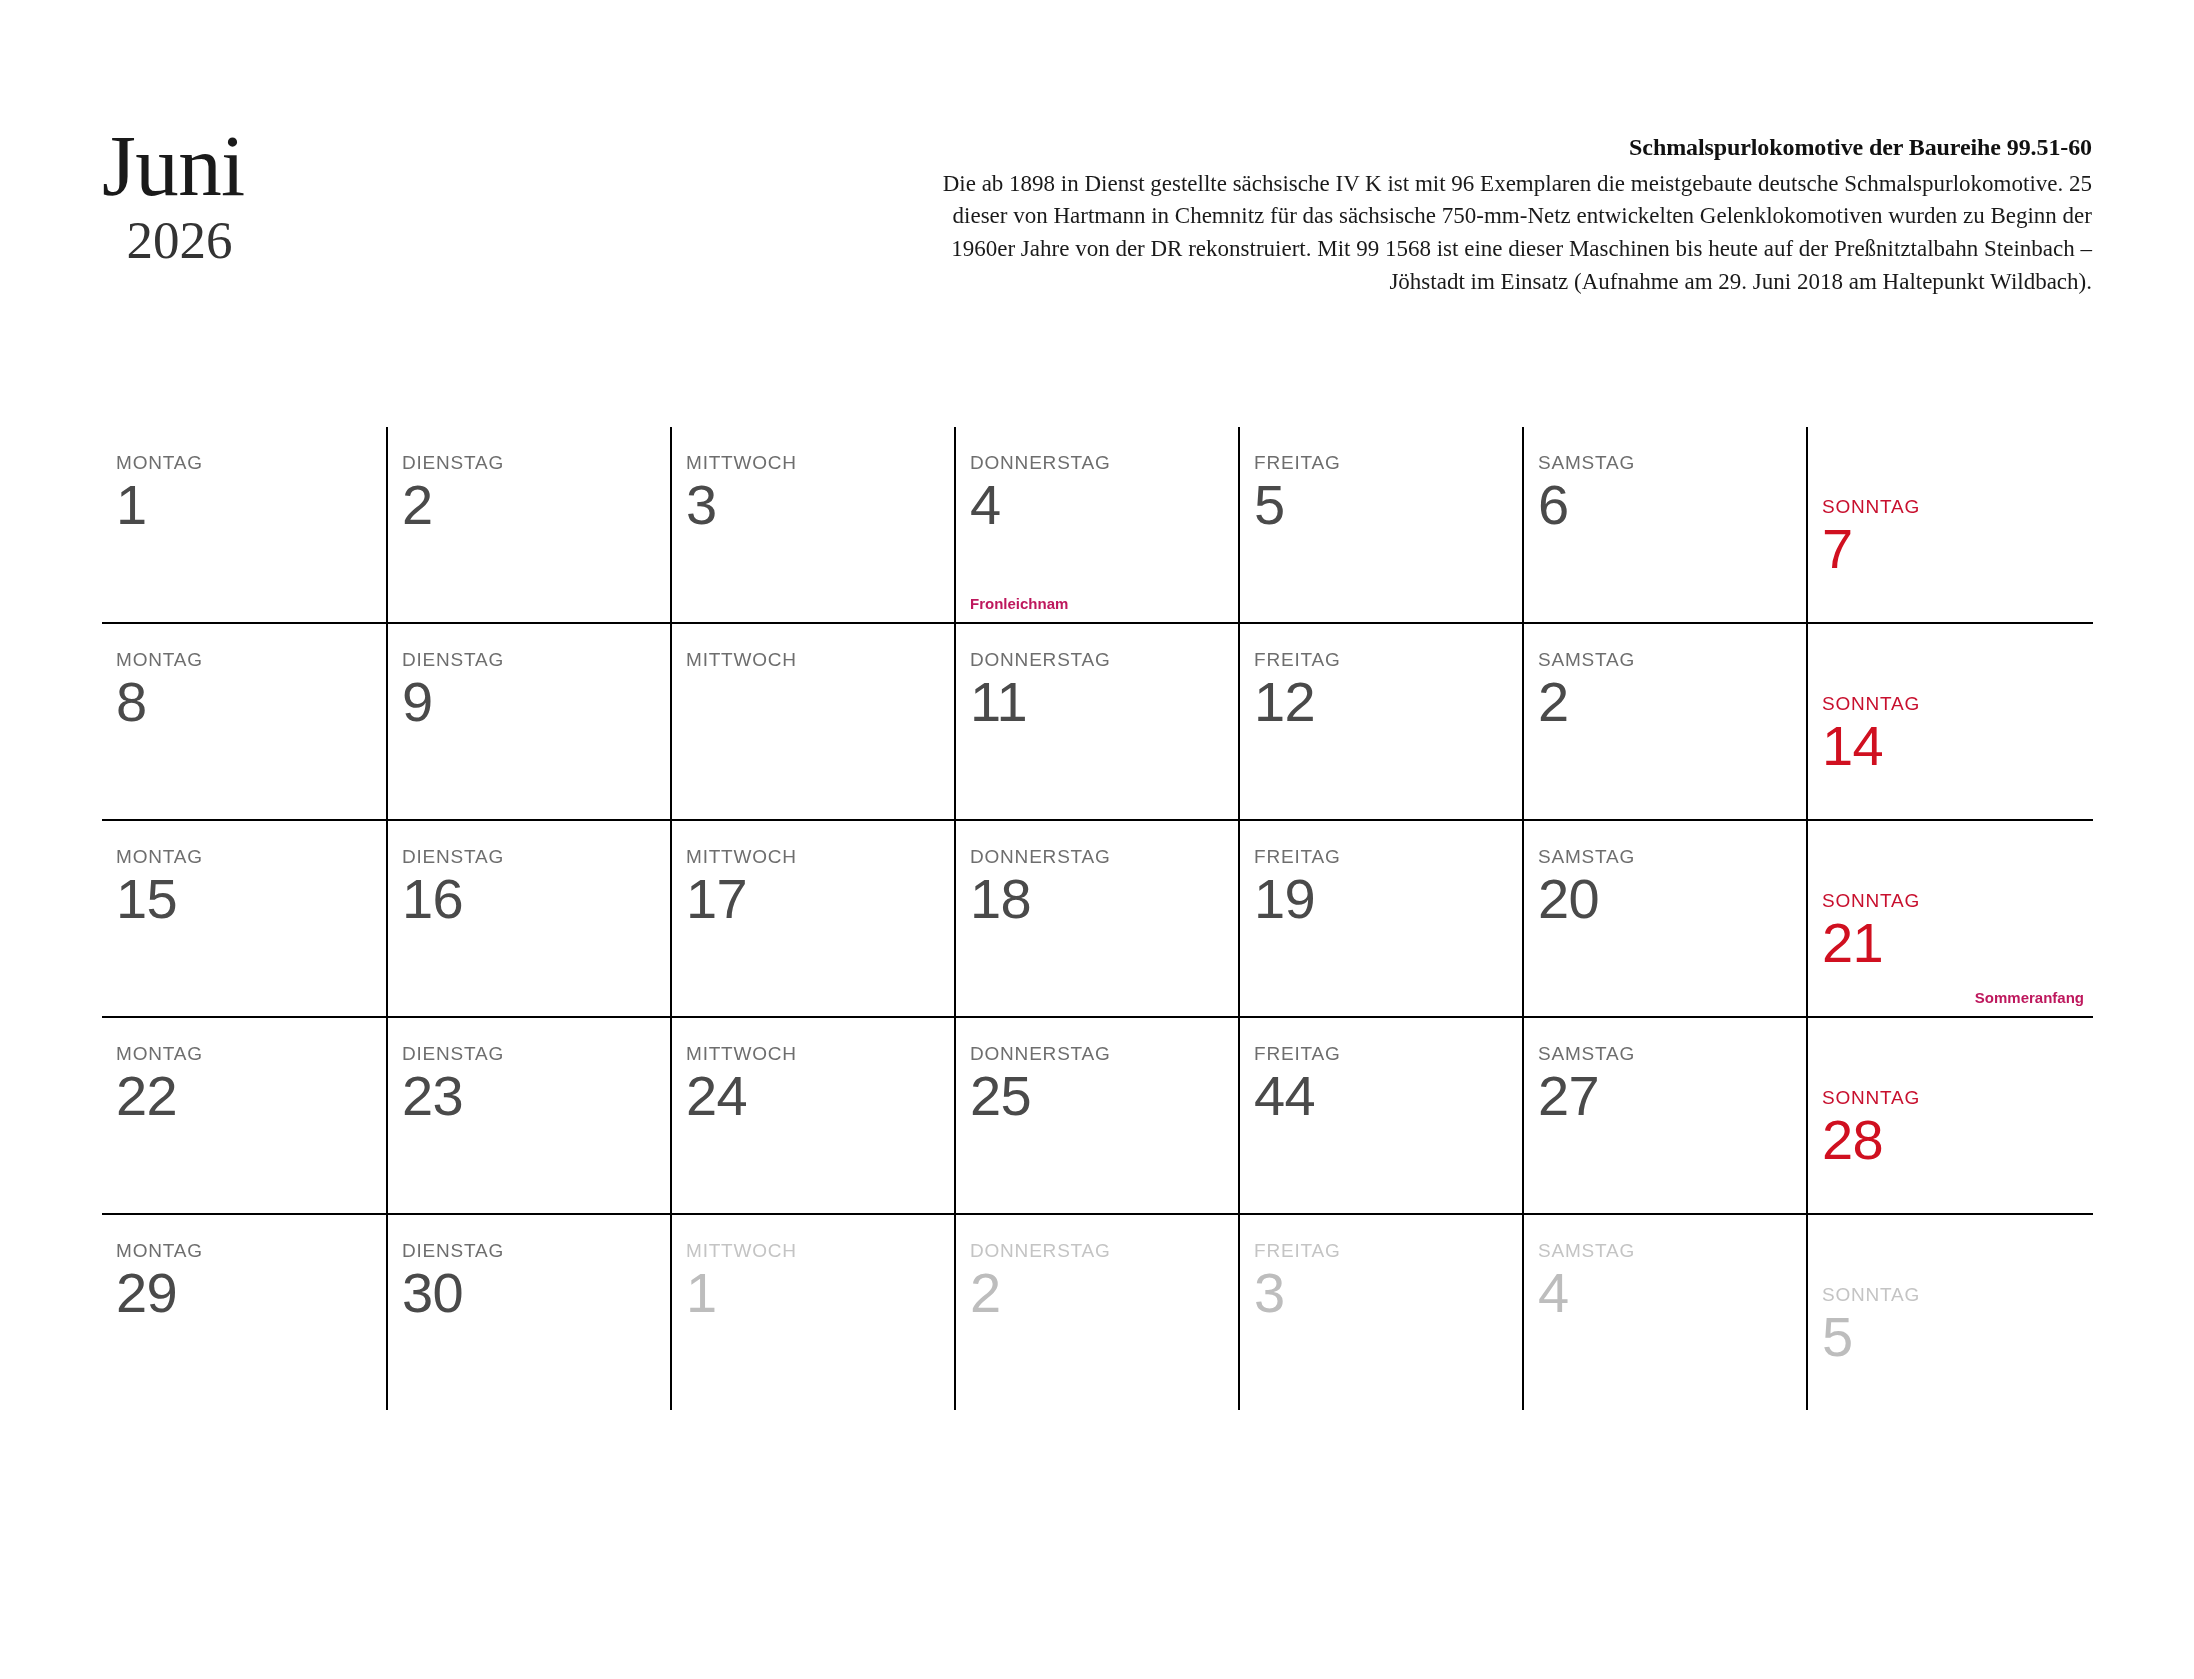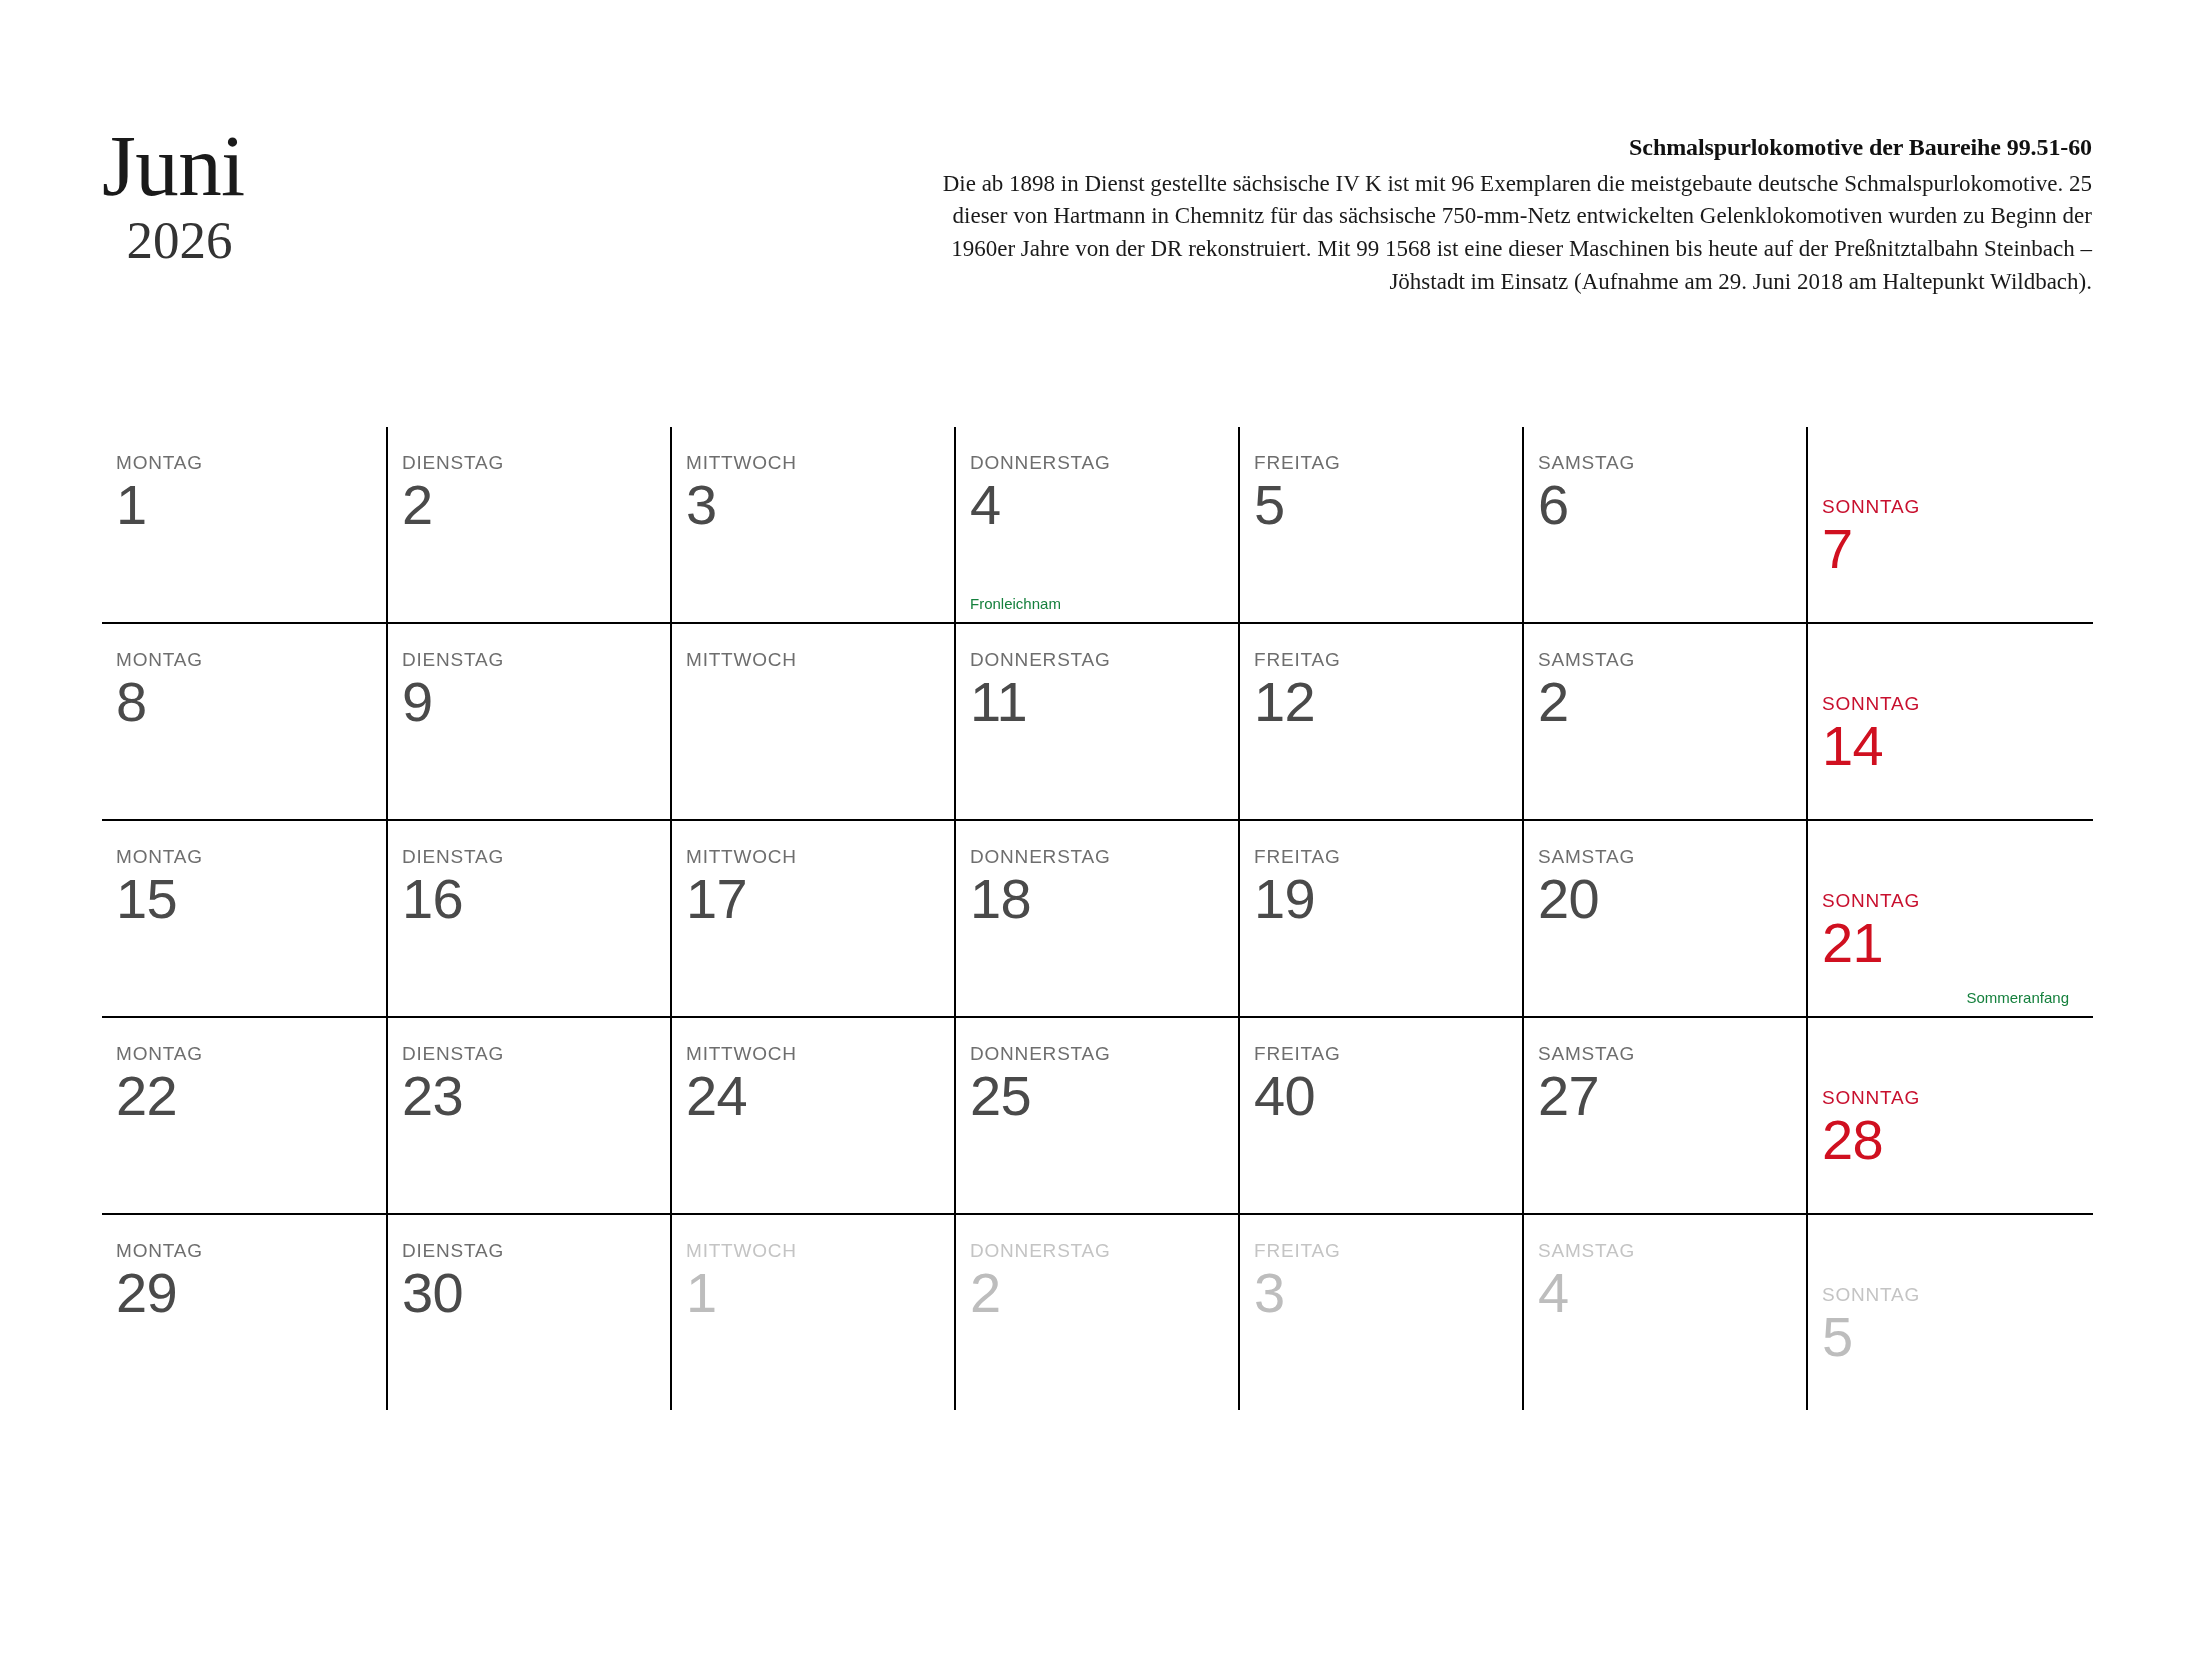--- a/index.html
+++ b/index.html
@@ -130,24 +130,24 @@
   .cal-cell.other .day-name { color: #c4c4c4; }
   .cal-cell.other .day-num  { color: #bdbdbd; }
   .cal-cell.other.sunday .day-name { color: #c4c4c4; }
   .cal-cell.other.sunday .day-num  { color: #bdbdbd; }
 
   
   .day-note {
     position: absolute;
     bottom: 9.3px;
     left: 14px;
-    right: 21px;
+    right: 6px;
     font-size: 15px;
-    font-weight: 400;
-    color: #15803d;
+    font-weight: 700;
+    color: #be185d;
     line-height: 1.1;
     white-space: nowrap;
   }
   .day-note.right { text-align: right; }
   .day-note.left  { text-align: left; }
 </style>
 </head>
 <body>
 
 <div class="header">
@@ -268,21 +268,21 @@
       <div class="cal-cell">
         <span class="day-name">MITTWOCH</span>
         <span class="day-num">24</span>
       </div>
       <div class="cal-cell">
         <span class="day-name">DONNERSTAG</span>
         <span class="day-num">25</span>
       </div>
       <div class="cal-cell">
         <span class="day-name">FREITAG</span>
-        <span class="day-num">40</span>
+        <span class="day-num">44</span>
       </div>
       <div class="cal-cell">
         <span class="day-name">SAMSTAG</span>
         <span class="day-num">27</span>
       </div>
       <div class="cal-cell sunday">
         <span class="day-name">SONNTAG</span>
         <span class="day-num">28</span>
       </div>
     </div>

